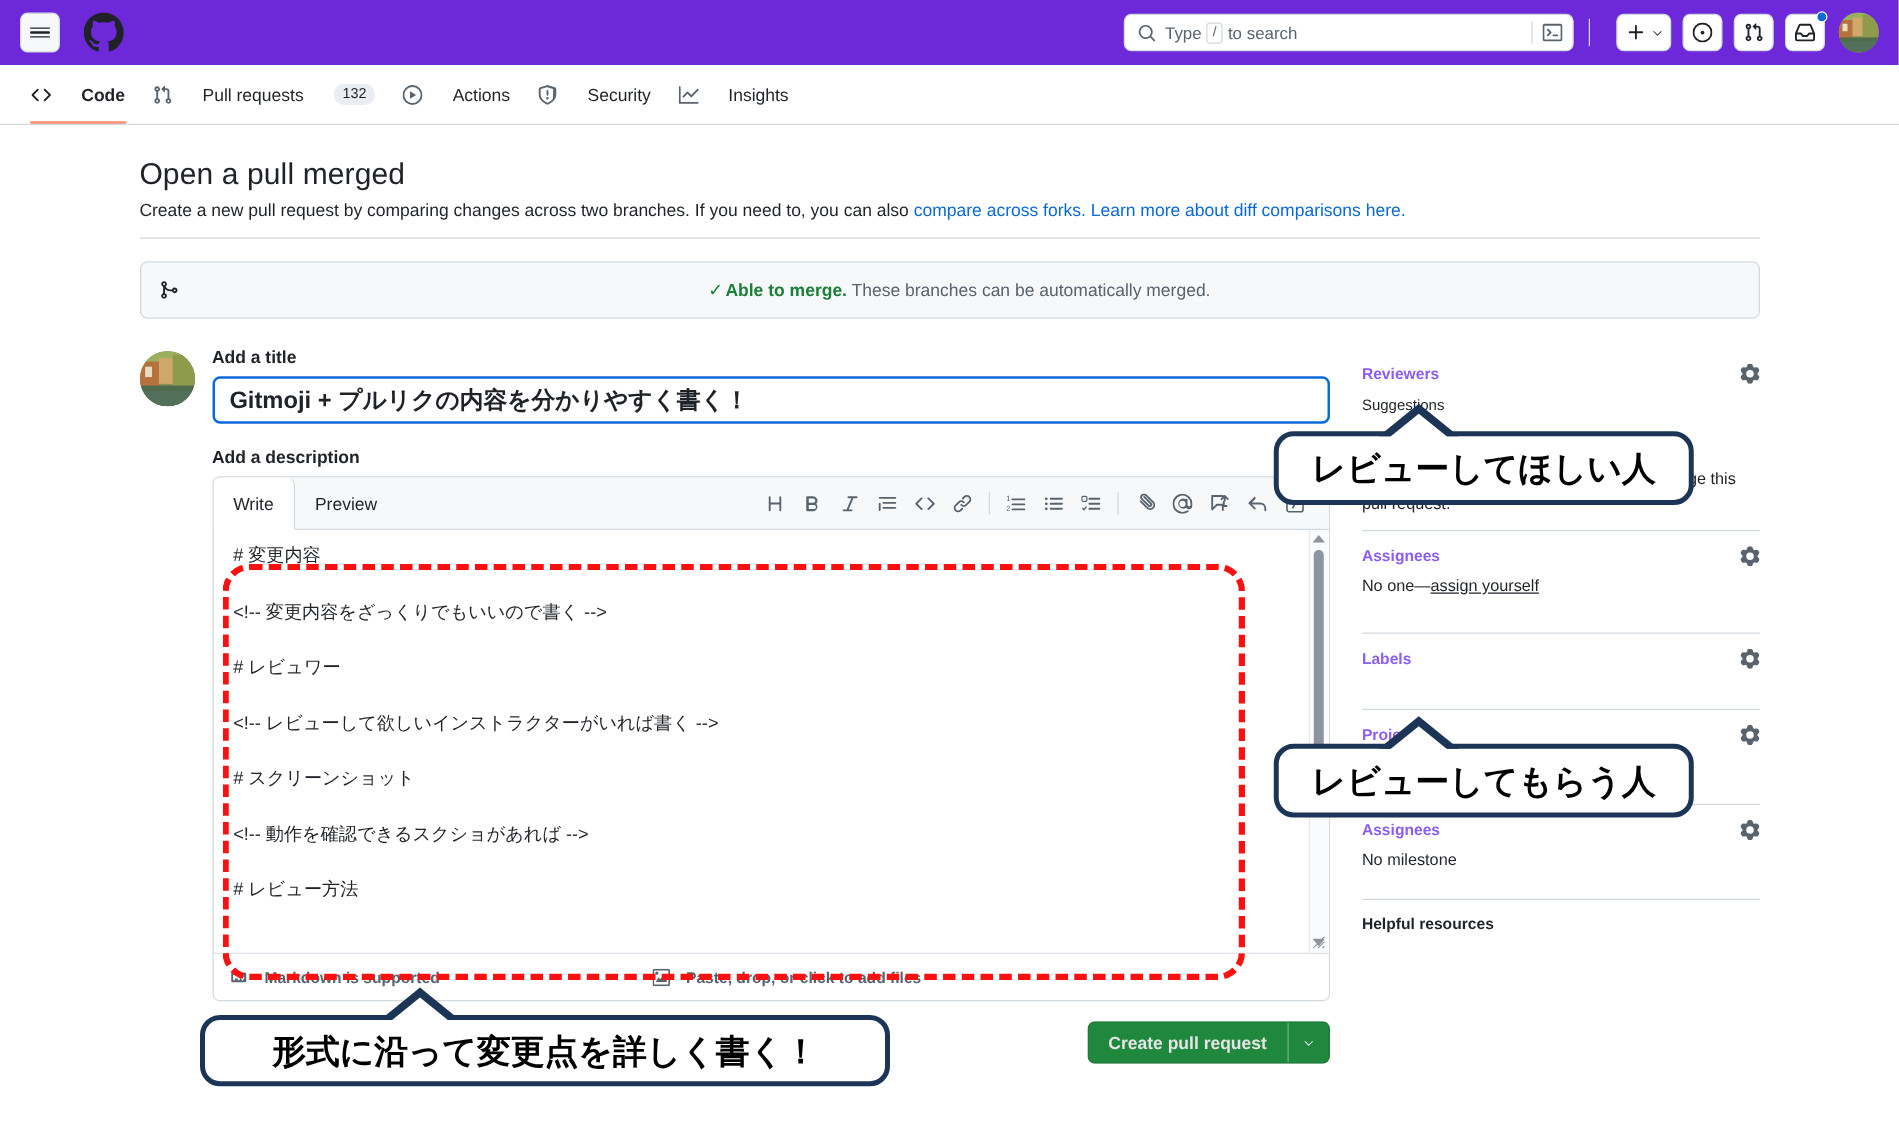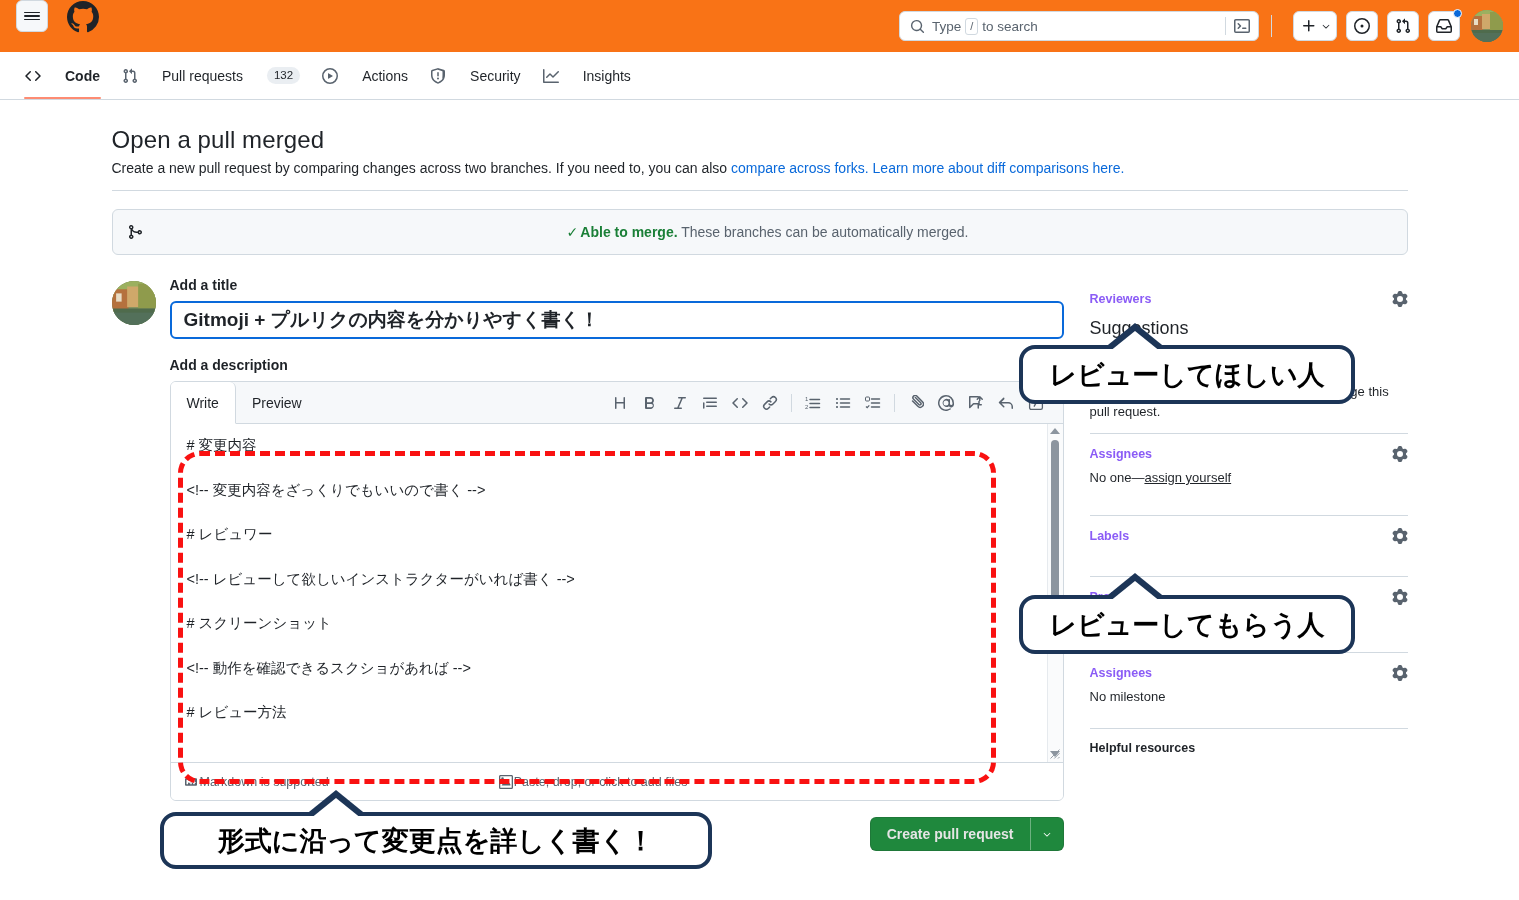--- a/index.html
+++ b/index.html
@@ -10,22 +10,23 @@
     font-family:"Liberation Sans","DejaVu Sans",sans-serif;
     font-size:14px;
     color:#1f2328;
     overflow:hidden;
     position:relative;
   }
 
   
   .gh-header {
     height:52px;
-    background:#f97316;
+    background:#6d28d9;
     display:flex;
+    align-items:center;
     padding:0 16px;
     position:relative;
   }
   .hamburger {
     width:32px;height:32px;
     border:1px solid #d1d9e0;
     border-radius:6px;
     background:#f6f8fa;
     display:flex;align-items:center;justify-content:center;
     cursor:pointer;
@@ -203,21 +204,21 @@
   .sc-thumb {
     width:8px; height:200px; background:#8c959f; border-radius:4px; margin-top:2px;
   }
   .md-footer {
     display:flex; align-items:center;
     border-top:1px solid #d1d9e0;
     height:38px; padding:0 12px;
     font-size:12.5px; color:#59636e;
     background:#ffffff;
   }
-  .md-footer .ft-item { display:flex;align-items:center;gap:1px; cursor:pointer;}
+  .md-footer .ft-item { display:flex;align-items:center;gap:13px; cursor:pointer;font-weight:bold;}
   .md-footer .ft-item.second { margin-left:170px; }
   .resize-grip {
     position:absolute; right:2px; bottom:2px;
     width:12px;height:12px; color:#8c959f;
   }
 
   .actions-row {
     display:flex; justify-content:flex-end;
     margin-top:16px;
   }
@@ -239,21 +240,21 @@
 
   
   .side-sec { padding:4px 0 12px 0; border-bottom:1px solid #d1d9e0;}
   .side-sec:last-child { border-bottom:none; }
   .side-head {
     display:flex; align-items:center;
     font-size:12.5px; font-weight:600; color:#8b5cf6;
     margin-bottom:8px;
   }
   .side-head .gear { margin-left:auto; color:#59636e; cursor:pointer; display:flex;}
-  .side-text { font-size:18px; color:#1f2328; line-height:1.5;}
+  .side-text { font-size:12px; color:#1f2328; line-height:1.5;}
   .side-muted { font-size:13px; color:#1f2328;}
   .side-note { font-size:13px; color:#1f2328; line-height:1.5; }
   .side-sec.tight { padding-top:12px; }
   .helpful { font-size:12.5px; font-weight:600; color:#1f2328; padding-top:12px;}
   .und { text-decoration:underline; color:#1f2328; cursor:pointer;}
 
   
   .dashed-box {
     position:absolute;
     border:5px dashed #f91111;

